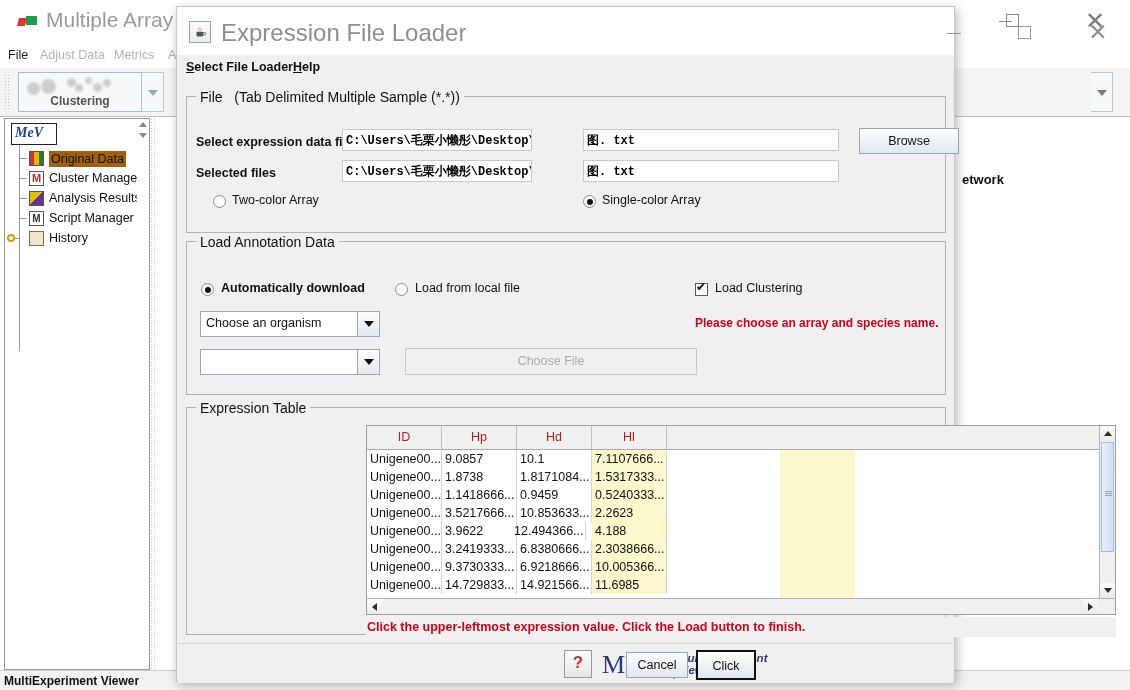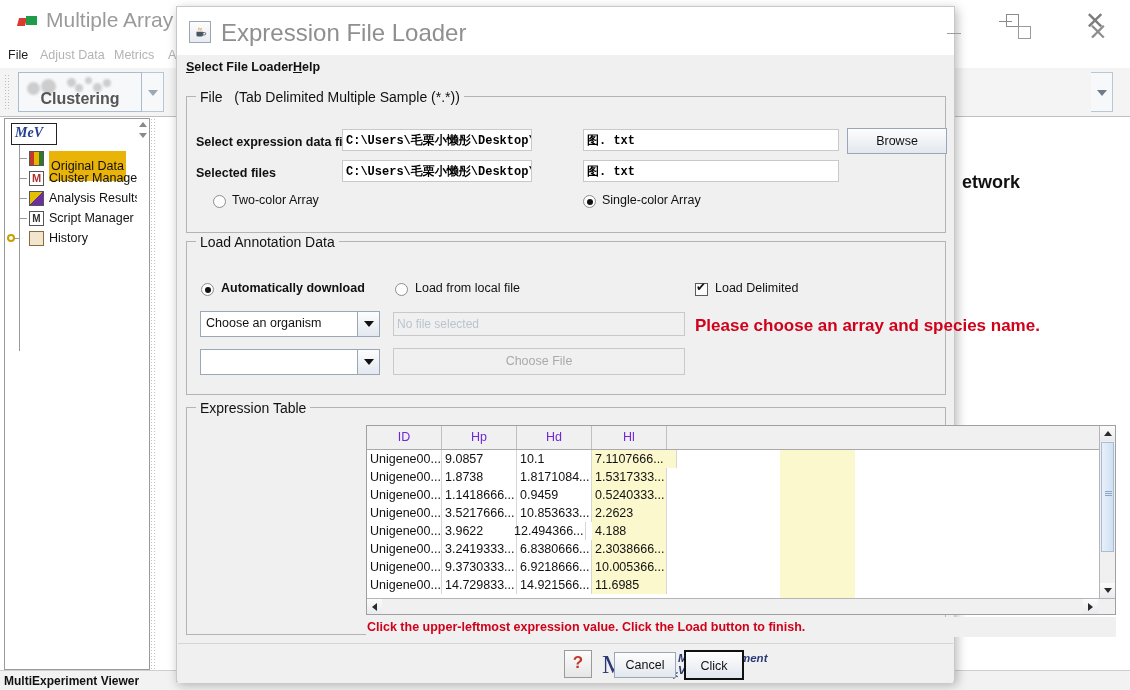--- a/index.html
+++ b/index.html
@@ -23,49 +23,49 @@
   #bg-close{position:absolute;left:1082px;top:8px;width:26px;height:26px;color:#7d7d7d;font-size:24px;line-height:26px;text-align:center;font-family:"DejaVu Sans",sans-serif;}
 
   #bg-menubar{position:absolute;left:0;top:44px;width:1130px;height:24px;background:#fff;}
   .bg-menu{position:absolute;top:4px;font-size:12.5px;color:#b3b3b3;}
   .bg-menu.first{color:#1d1d1d;}
 
   #bg-toolbar{position:absolute;left:0;top:68px;width:1130px;height:48px;background:#f4f4f4;border-bottom:1px solid #bfbfbf;}
   .tb-grip{position:absolute;top:6px;width:6px;height:36px;
      background-image:radial-gradient(#bdbdbd 1px,transparent 1px);background-size:3px 3px;}
   .tb-btn{position:absolute;top:4px;height:40px;background:#f7f8fa;border:1px solid #a9bcd0;box-sizing:border-box;}
-  .tb-btn .lbl{position:absolute;bottom:3px;left:0;right:0;text-align:center;font-size:16px;color:#555;font-weight:bold;}
+  .tb-btn .lbl{position:absolute;bottom:3px;left:0;right:0;text-align:center;font-size:12px;color:#555;font-weight:bold;}
   .tb-arrow{position:absolute;top:4px;width:22px;height:40px;background:#f7f8fa;border:1px solid #b9c6d3;border-left:none;box-sizing:border-box;}
   .tb-arrow:after{content:"";position:absolute;left:6px;top:17px;border-left:5px solid transparent;border-right:5px solid transparent;border-top:6px solid #9aa7b5;}
   .blobs{position:absolute;left:0;right:0;top:3px;height:24px;}
   .blob{position:absolute;border-radius:50%;background:#c6c6c6;filter:blur(1.2px);opacity:.85;}
 
   
   #bg-tree{position:absolute;left:4px;top:118px;width:146px;height:552px;background:#fff;border:1px solid #9a9a9a;box-sizing:border-box;overflow:hidden;}
   #tree-root{position:absolute;left:6px;top:4px;width:44px;height:20px;border:1px solid #222;background:#fff;}
   #tree-root .mevtxt{position:absolute;left:3px;top:1px;font-family:"Liberation Serif",serif;font-style:italic;font-weight:bold;font-size:14px;color:#26408f;}
   .tree-item{position:absolute;left:24px;height:18px;}
   .tree-item .ticon{position:absolute;left:0;top:1px;width:15px;height:15px;border:1px solid #555;box-sizing:border-box;}
   .tree-item .tlabel{position:absolute;left:20px;top:1px;font-size:12.5px;color:#111;white-space:nowrap;}
-  .tree-item.sel .tlabel{background:#eab308;padding:8px 2px;}
+  .tree-item.sel .tlabel{background:#a16207;padding:1px 2px;}
   .tdash{position:absolute;left:14px;width:8px;height:1px;background:#9a9a9a;}
   .tvert{position:absolute;left:14px;top:26px;width:1px;background:#9a9a9a;}
   #tree-scroll{position:absolute;right:0;top:0;width:12px;height:550px;background:#fff;}
   #tree-scroll .up{position:absolute;left:2px;top:3px;border-left:4px solid transparent;border-right:4px solid transparent;border-bottom:5px solid #8a8a8a;}
   #tree-scroll .dn{position:absolute;left:2px;top:14px;border-left:4px solid transparent;border-right:4px solid transparent;border-top:5px solid #8a8a8a;}
   #tree-dotted{position:absolute;left:150px;top:118px;width:6px;height:552px;
      background-image:radial-gradient(#c2c2c2 1px,transparent 1px);background-size:3px 3px;}
 
   #bg-statusbar{position:absolute;left:0;top:670px;width:1130px;height:20px;background:#f2f2f2;border-top:1px solid #cfcfcf;}
   #bg-status-text{position:absolute;left:4px;top:3px;font-size:12px;color:#111;font-weight:bold;}
 
   #bg-right-toolbtn{position:absolute;left:966px;top:72px;width:125px;height:40px;background:#f7f8fa;border:1px solid #a9bcd0;box-sizing:border-box;}
   #bg-right-arrow{position:absolute;left:1091px;top:72px;width:22px;height:40px;background:#f7f8fa;border:1px solid #b9c6d3;border-left:none;box-sizing:border-box;}
   #bg-right-arrow:after{content:"";position:absolute;left:6px;top:17px;border-left:5px solid transparent;border-right:5px solid transparent;border-top:6px solid #6f7c8a;}
-  #bg-network-text{position:absolute;left:962px;top:172px;font-size:18px;color:#111;font-weight:bold;}
+  #bg-network-text{position:absolute;left:962px;top:172px;font-size:13px;color:#111;font-weight:bold;}
 
   
   #dialog{position:absolute;left:176px;top:6px;width:779px;height:676px;background:#f0f0f0;border:1px solid #c8c8c8;box-shadow:2px 3px 10px rgba(0,0,0,.28);box-sizing:border-box;}
   #dlg-titlebar{position:absolute;left:0;top:0;width:777px;height:48px;background:#ffffff;}
   #dlg-icon{position:absolute;left:12px;top:14px;width:22px;height:22px;border:1px solid #9aa6b5;background:linear-gradient(#fdfdfd,#e7ecf2);box-sizing:border-box;}
   #dlg-icon .cup{position:absolute;left:4px;top:4px;width:13px;height:13px;}
   #dlg-title{position:absolute;left:44px;top:12px;font-size:24px;color:#8f8f8f;white-space:nowrap;}
   .dlg-ctl{position:absolute;top:12px;width:46px;height:26px;}
   #dlg-min:after{content:"";position:absolute;left:13px;top:14px;width:14px;height:1px;background:#9b9b9b;}
   #dlg-max:after{content:"";position:absolute;left:16px;top:7px;width:13px;height:13px;border:1px solid #9b9b9b;box-sizing:border-box;}
@@ -81,39 +81,39 @@
 
   .lbl-b{position:absolute;font-size:12.5px;color:#111;font-weight:bold;white-space:nowrap;}
   .lbl-n{position:absolute;font-size:12.5px;color:#111;white-space:nowrap;}
 
   .txtfield{position:absolute;background:#fff;border:1px solid #c9c9c9;box-sizing:border-box;
      font-family:"Liberation Mono","DejaVu Sans Mono",monospace;font-size:12px;font-weight:bold;color:#000;
      padding:2px 3px;overflow:hidden;white-space:nowrap;}
   .txtfield.plain{font-family:"Liberation Sans",sans-serif;font-weight:normal;}
 
   .btn{position:absolute;background:linear-gradient(#fdfdfd,#e3e8ef);border:1px solid #9aa7b8;box-sizing:border-box;
-      font-size:12.5px;color:#111;text-align:center;}
+      font-size:12.5px;color:#111;text-align:center;margin-left:12px;}
   .btn.disabled{background:#f0f0f0;border:1px solid #c9c9c9;color:#aaa;}
 
   .radio{position:absolute;width:13px;height:13px;border-radius:50%;border:1px solid #8d8d8d;background:#fdfdfd;box-sizing:border-box;}
   .radio.on:after{content:"";position:absolute;left:2.5px;top:2.5px;width:6px;height:6px;border-radius:50%;background:#111;}
   .checkbox{position:absolute;width:13px;height:13px;border:1px solid #5a5a5a;background:#fdfdfd;box-sizing:border-box;}
   .checkbox.on:after{content:"✔";position:absolute;left:0px;top:-4px;font-size:12px;color:#111;font-family:"DejaVu Sans",sans-serif;}
 
   .combo{position:absolute;background:#fff;border:1px solid #9aa7b8;box-sizing:border-box;}
   .combo .ctext{position:absolute;left:5px;top:4px;font-size:12.5px;color:#111;white-space:nowrap;}
   .combo .carrow{position:absolute;right:0;top:0;width:22px;height:100%;background:linear-gradient(#fdfdfd,#e3e8ef);border-left:1px solid #9aa7b8;box-sizing:border-box;}
   .combo .carrow:after{content:"";position:absolute;left:6px;top:50%;margin-top:-3px;border-left:5px solid transparent;border-right:5px solid transparent;border-top:6px solid #111;}
 
-  .err{position:absolute;font-size:17px;color:#d0021b;font-weight:bold;white-space:nowrap;}
+  .err{position:absolute;font-size:12px;color:#d0021b;font-weight:bold;white-space:nowrap;}
 
   
   #tbl-wrap{position:absolute;left:189px;top:418px;width:750px;height:190px;background:#fff;border:1px solid #a0a0a0;box-sizing:border-box;overflow:hidden;}
   #tbl-head{position:absolute;left:0;top:0;height:24px;width:748px;background:#f0f0f0;border-bottom:1px solid #a9a9a9;box-sizing:border-box;}
-  #tbl-head .th{position:absolute;top:0;height:23px;line-height:23px;text-align:center;font-size:12.5px;color:#6d28d9;
+  #tbl-head .th{position:absolute;top:0;height:23px;line-height:23px;text-align:center;font-size:12.5px;color:#b91c1c;
       border-right:1px solid #c0c0c0;box-sizing:border-box;background:#f0f0f0;}
   .trow{position:absolute;height:18px;}
   .tcell{position:absolute;top:0;height:18px;line-height:18px;font-size:12.5px;color:#111;padding-left:3px;
       border-right:1px solid #d6d6d6;box-sizing:border-box;overflow:hidden;white-space:nowrap;}
   .tcell.hl{background:#fbf8cd;}
   #hl-band{position:absolute;background:#fbf8cd;}
   #vsb{position:absolute;right:0;top:0;width:16px;height:172px;background:#f0f0f0;border-left:1px solid #b5b5b5;box-sizing:border-box;}
   #vsb .arr{position:absolute;left:0;width:15px;height:15px;background:linear-gradient(#fbfbfb,#e8eaee);}
   #vsb .up:after{content:"";position:absolute;left:4px;top:5px;border-left:4px solid transparent;border-right:4px solid transparent;border-bottom:5px solid #2b2b2b;}
   #vsb .dn:after{content:"";position:absolute;left:4px;top:5px;border-left:4px solid transparent;border-right:4px solid transparent;border-top:5px solid #2b2b2b;}
@@ -281,32 +281,31 @@
   <div class="group" style="left:9px;top:234px;width:760px;height:154px">
     <span class="gtitle">Load Annotation Data</span>
 
     <div class="radio on" style="left:14px;top:41px"></div>
     <div class="lbl-b" style="left:34px;top:39px">Automatically download</div>
 
     <div class="radio" style="left:208px;top:41px"></div>
     <div class="lbl-n" style="left:228px;top:39px">Load from local file</div>
 
     <div class="checkbox on" style="left:508px;top:41px"></div>
-    <div class="lbl-n" style="left:528px;top:39px">Load Delimited</div>
+    <div class="lbl-n" style="left:528px;top:39px">Load Clustering</div>
 
     <div class="combo" style="left:13px;top:69px;width:180px;height:26px">
       <span class="ctext">Choose an organism</span>
       <span class="carrow"></span>
     </div>
     <div class="combo" style="left:13px;top:107px;width:180px;height:26px">
       <span class="ctext"></span>
       <span class="carrow"></span>
     </div>
 
-    <div class="txtfield plain" style="left:206px;top:70px;width:292px;height:24px;color:#b9c4cf;background:#f0f0f0;border-color:#c9c9c9;padding-top:4px">No file selected</div>
     <div class="btn disabled" style="left:206px;top:106px;width:292px;height:27px;line-height:25px">Choose File</div>
 
     <div class="err" style="left:508px;top:74px">Please choose an array and species name.</div>
   </div>
 
   <div class="group" style="left:9px;top:400px;width:760px;height:228px">
     <span class="gtitle">Expression Table</span>
   </div>
 
   <div id="tbl-wrap">
@@ -318,21 +317,21 @@
       <div class="th" style="left:150px;width:75px">Hd</div>
       <div class="th" style="left:225px;width:75px">Hl</div>
       <div class="th" style="left:300px;width:432px;border-right:none"></div>
     </div>
 
     <div id="tbl-body">
         <div class="trow" style="left: 0px; top: 24px; width: 748px;">
           <div class="tcell" style="left: 0px; width: 75px;">Unigene00...</div>
           <div class="tcell" style="left: 75px; width: 75px;">9.0857</div>
           <div class="tcell" style="left: 150px; width: 75px;">10.1</div>
-          <div class="tcell hl" style="left: 225px; width: 85px;">7.1107666...</div>
+          <div class="tcell hl" style="left: 225px; width: 75px;">7.1107666...</div>
         </div>
         <div class="trow" style="left: 0px; top: 42px; width: 748px;">
           <div class="tcell" style="left: 0px; width: 75px;">Unigene00...</div>
           <div class="tcell" style="left: 75px; width: 75px;">1.8738</div>
           <div class="tcell" style="left: 150px; width: 75px;">1.8171084...</div>
           <div class="tcell hl" style="left: 225px; width: 75px;">1.5317333...</div>
         </div>
         <div class="trow" style="left: 0px; top: 60px; width: 748px;">
           <div class="tcell" style="left: 0px; width: 75px;">Unigene00...</div>
           <div class="tcell" style="left: 75px; width: 75px;">1.1418666...</div>

